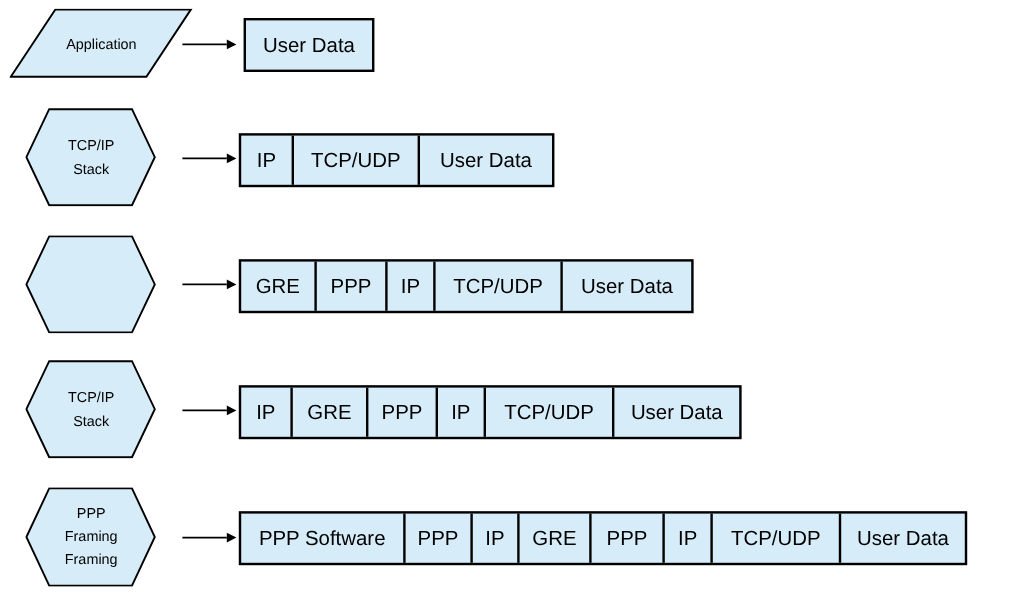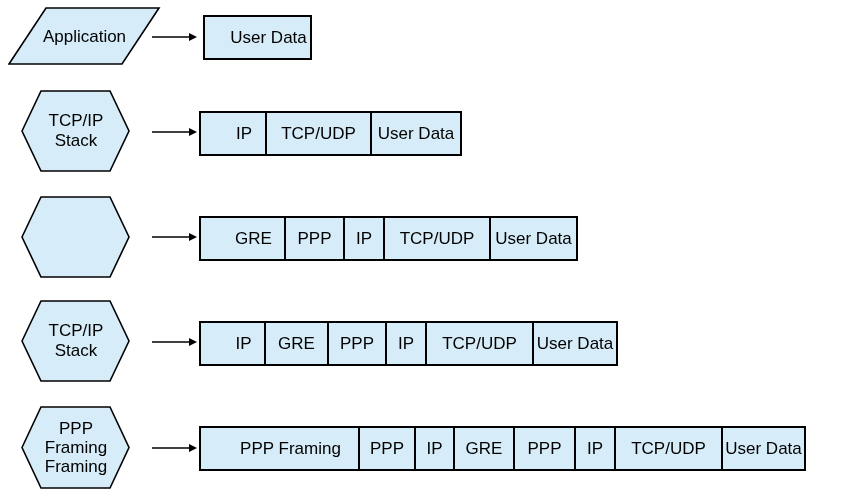--- a/index.html
+++ b/index.html
@@ -14,35 +14,34 @@
   }
   .shape-svg { position: absolute; display: block; }
   .shape-poly { fill: var(--shape-fill, #d6ecf8); stroke: var(--shape-border, #000000); stroke-width: 1.6; }
   .shape-label {
     position: absolute;
     display: flex;
     flex-direction: column;
     align-items: center;
     justify-content: center;
     text-align: center;
-    font-size: 17px;
+    font-size: 12px;
     line-height: 20px;
     pointer-events: none;
   }
   .arrow-svg { position: absolute; display: block; }
   .arrow-line { stroke: var(--shape-border, #000000); stroke-width: 1.3; }
   .arrow-head { fill: var(--shape-border, #000000); }
   .packet {
     position: absolute;
     display: flex;
     box-sizing: border-box;
     height: 45px;
     border: 2px solid var(--shape-border, #000000);
     background: var(--shape-fill, #d6ecf8);
-    padding-left: 22px;
   }
   .seg {
     display: flex;
     align-items: center;
     justify-content: center;
     box-sizing: border-box;
     border-right: 2px solid var(--shape-border, #000000);
     font-size: 17px;
     white-space: nowrap;
     overflow: hidden;
@@ -126,21 +125,21 @@
   <div class="shape-label" style="left:21px; top:406px; width:110px; height:83px; line-height:19px;">
     <div>PPP</div>
     <div>Framing</div>
     <div>Framing</div>
   </div>
   <svg class="arrow-svg" style="left:151px; top:442px;" width="47" height="12">
     <line class="arrow-line" x1="1" y1="6" x2="38" y2="6"></line>
     <polygon class="arrow-head" points="38,2 46,6 38,10"></polygon>
   </svg>
   <div class="packet" style="left:199px; top:426px; width:607px;">
-    <div class="seg" style="width:137px;">PPP Framing</div>
+    <div class="seg" style="width:137px;">PPP Software</div>
     <div class="seg" style="width:56px;">PPP</div>
     <div class="seg" style="width:39px;">IP</div>
     <div class="seg" style="width:60px;">GRE</div>
     <div class="seg" style="width:61px;">PPP</div>
     <div class="seg" style="width:40px;">IP</div>
     <div class="seg" style="width:107px;">TCP/UDP</div>
     <div class="seg">User Data</div>
   </div>
 
 </div>

